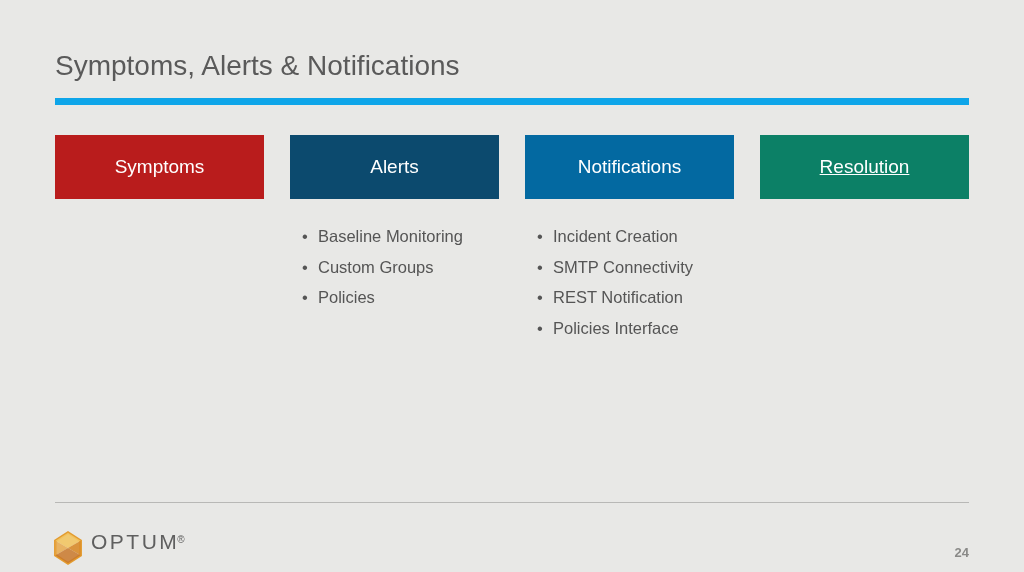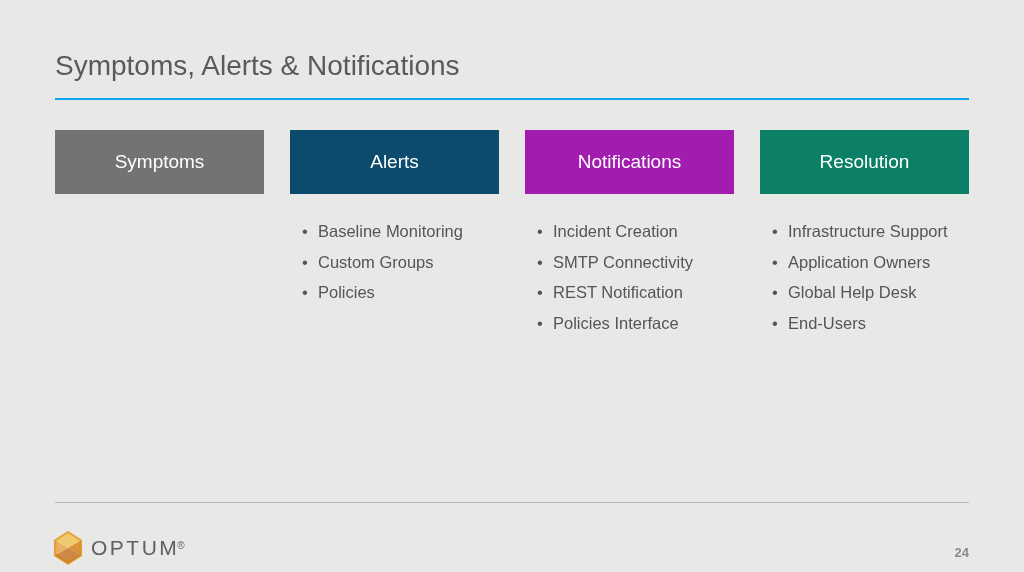--- a/index.html
+++ b/index.html
@@ -19,44 +19,44 @@
       width: 100%;
       height: 100%;
       padding: 50px 55px 30px 55px;
       position: relative;
     }
     .title {
       font-size: 28px;
       font-weight: 400;
       color: #5a5a5a;
       padding-bottom: 16px;
-      border-bottom: 2px solid #0ea5e9;
+      border-bottom: 7px solid #0ea5e9;
       margin-bottom: 30px;
     }
     .columns {
       display: flex;
       gap: 26px;
     }
     .column {
       flex: 1;
     }
     .column-header {
       height: 64px;
       display: flex;
       align-items: center;
       justify-content: center;
       color: #fff;
       font-size: 19px;
       font-weight: 400;
       margin-bottom: 22px;
     }
-    .col-symptoms .column-header { background: #737373; }
+    .col-symptoms .column-header { background: #b91c1c; }
     .col-alerts .column-header { background: #0c4a6e; }
-    .col-notifications .column-header { background: #a21caf; }
-    .col-resolution .column-header { background: #0c8066; }
+    .col-notifications .column-header { background: #0369a1; }
+    .col-resolution .column-header { background: #0c8066; text-decoration: underline; }
     .column ul {
       list-style: none;
       padding-left: 12px;
     }
     .column li {
       color: #555;
       font-size: 16.5px;
       line-height: 1.85;
       position: relative;
       padding-left: 16px;
@@ -74,21 +74,20 @@
       bottom: 0;
       height: 70px;
       border-top: 1px solid #b8b8b6;
       margin: 0 55px;
     }
     .logo-wrap {
       position: absolute;
       left: -5px;
       bottom: 6px;
       display: flex;
-      align-items: center;
       gap: 5px;
     }
     .logo-mark {
       width: 36px;
       height: 36px;
     }
     .logo-text {
       font-size: 21px;
       letter-spacing: 2.5px;
       color: #5f5f5f;
@@ -135,26 +134,20 @@
       <ul>
         <li>Incident Creation</li>
         <li>SMTP Connectivity</li>
         <li>REST Notification</li>
         <li>Policies Interface</li>
       </ul>
     </div>
 
     <div class="column col-resolution">
       <div class="column-header">Resolution</div>
-      <ul>
-        <li>Infrastructure Support</li>
-        <li>Application Owners</li>
-        <li>Global Help Desk</li>
-        <li>End-Users</li>
-      </ul>
     </div>
 
   </div>
 
   <div class="footer">
     <div class="logo-wrap">
       <svg class="logo-mark" viewBox="0 0 40 40">
         <polygon points="20,3 34,12 34,28 20,37 6,28 6,12" fill="none" stroke="#e39b2f" stroke-width="3"></polygon>
         <polygon points="20,3 34,12 20,20 6,12" fill="#f2c563" opacity="0.9"></polygon>
         <polygon points="34,12 34,28 20,20" fill="#d88b2a" opacity="0.9"></polygon>

